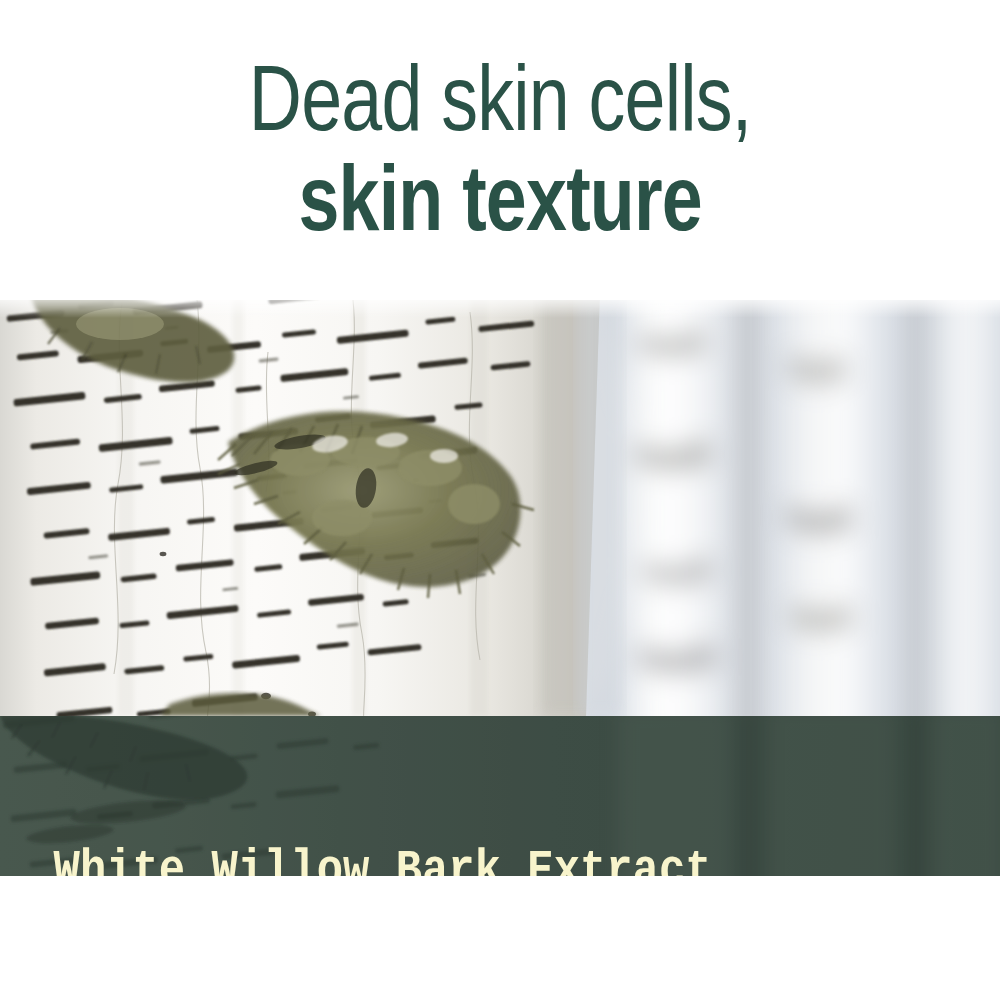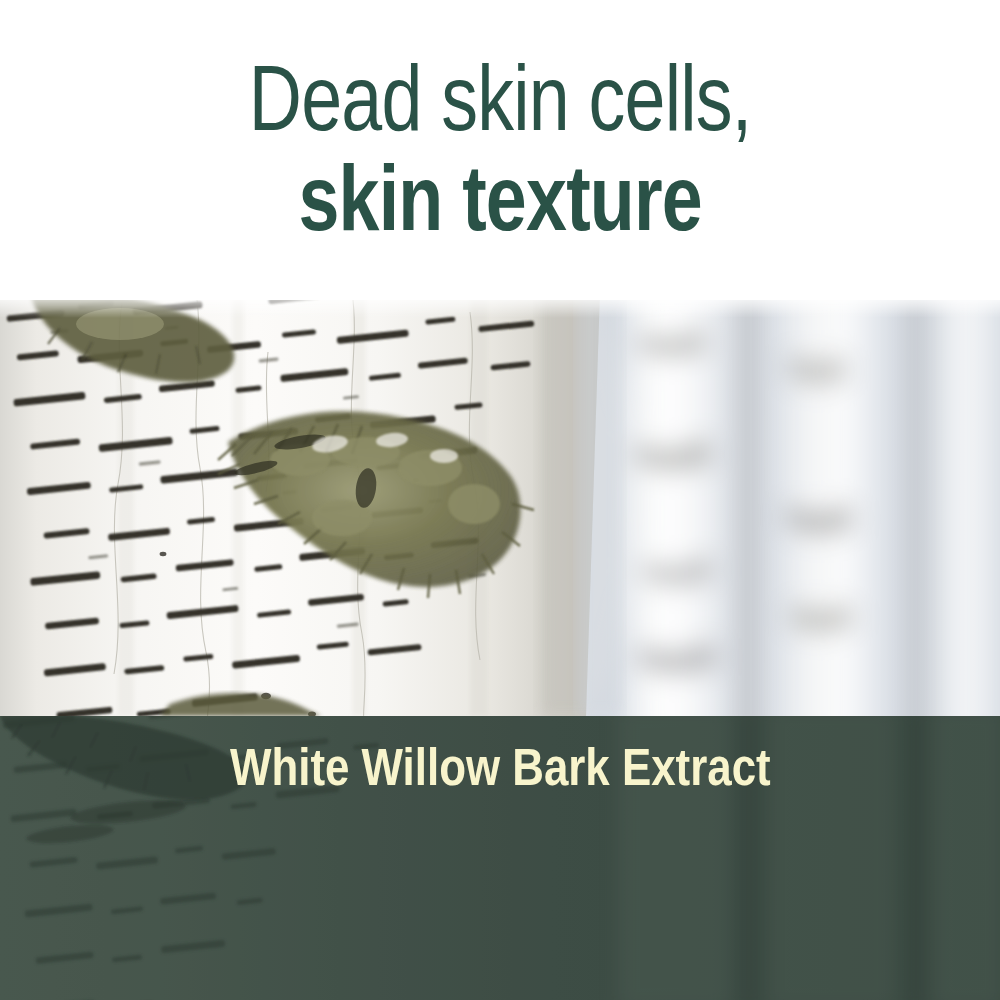--- a/index.html
+++ b/index.html
@@ -1,21 +1,21 @@
 <!DOCTYPE html>
 <html><head>
 <meta charset="utf-8">
 <title>White Willow Bark Extract</title>
 <style>
   html,body{margin:0;padding:0;}
   body{
     width:1000px;height:1000px;overflow:hidden;background:#ffffff;
     font-family:"Liberation Sans","DejaVu Sans",sans-serif;
   }
-  #page{position:relative;width:1000px;height:1000px;overflow:hidden;background:#0c4a6e;}
+  #page{position:relative;width:1000px;height:876px;overflow:hidden;background:#0c4a6e;}
 
   
   .header{
     position:absolute;left:0;top:0;width:1000px;height:300px;
     background:#ffffff;z-index:5;
     display:flex;flex-direction:column;align-items:center;justify-content:flex-start;
   }
   .headline-1{
     margin-top:52px;
     font-size:92px;line-height:1.0;
@@ -44,21 +44,21 @@
 
   
   .overlay{
     position:absolute;left:0;top:716px;width:1000px;height:284px;
     overflow:hidden;z-index:6;
   }
   .overlay-bg{position:absolute;inset:0;}
   .overlay-bg svg{display:block;width:1000px;height:284px;}
   .overlay-content{
     position:relative;z-index:2;width:1000px;height:284px;
-    display:flex;flex-direction:column;align-items:center;
+    display:flex;align-items:center;font-family:Liberation Mono, monospace;
   }
   .panel-title{
     margin-top:26px;
     font-size:51px;line-height:1.0;
     font-weight:700;
     letter-spacing:0px;
     transform:scaleX(.86);
     transform-origin:center center;
     white-space:nowrap;
   }

